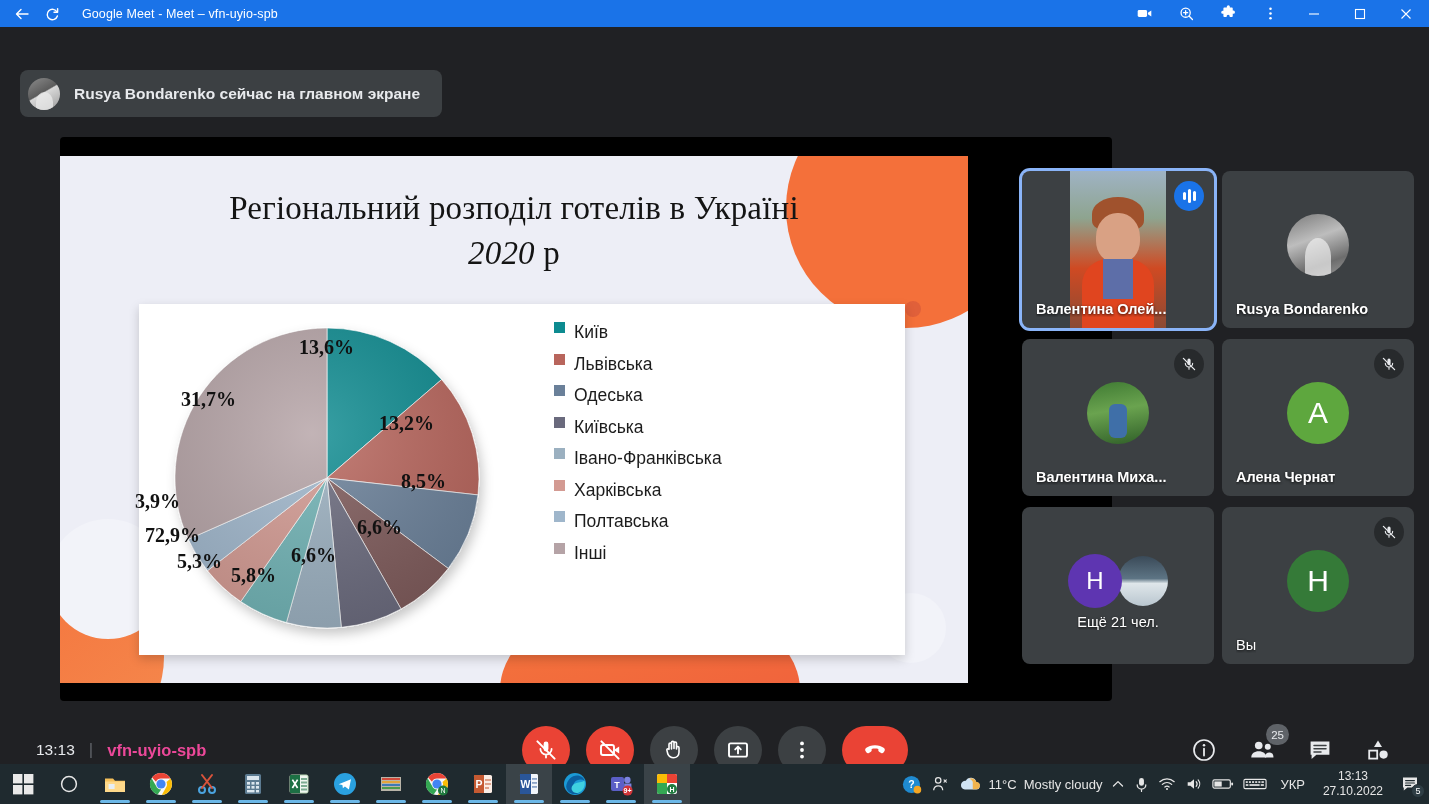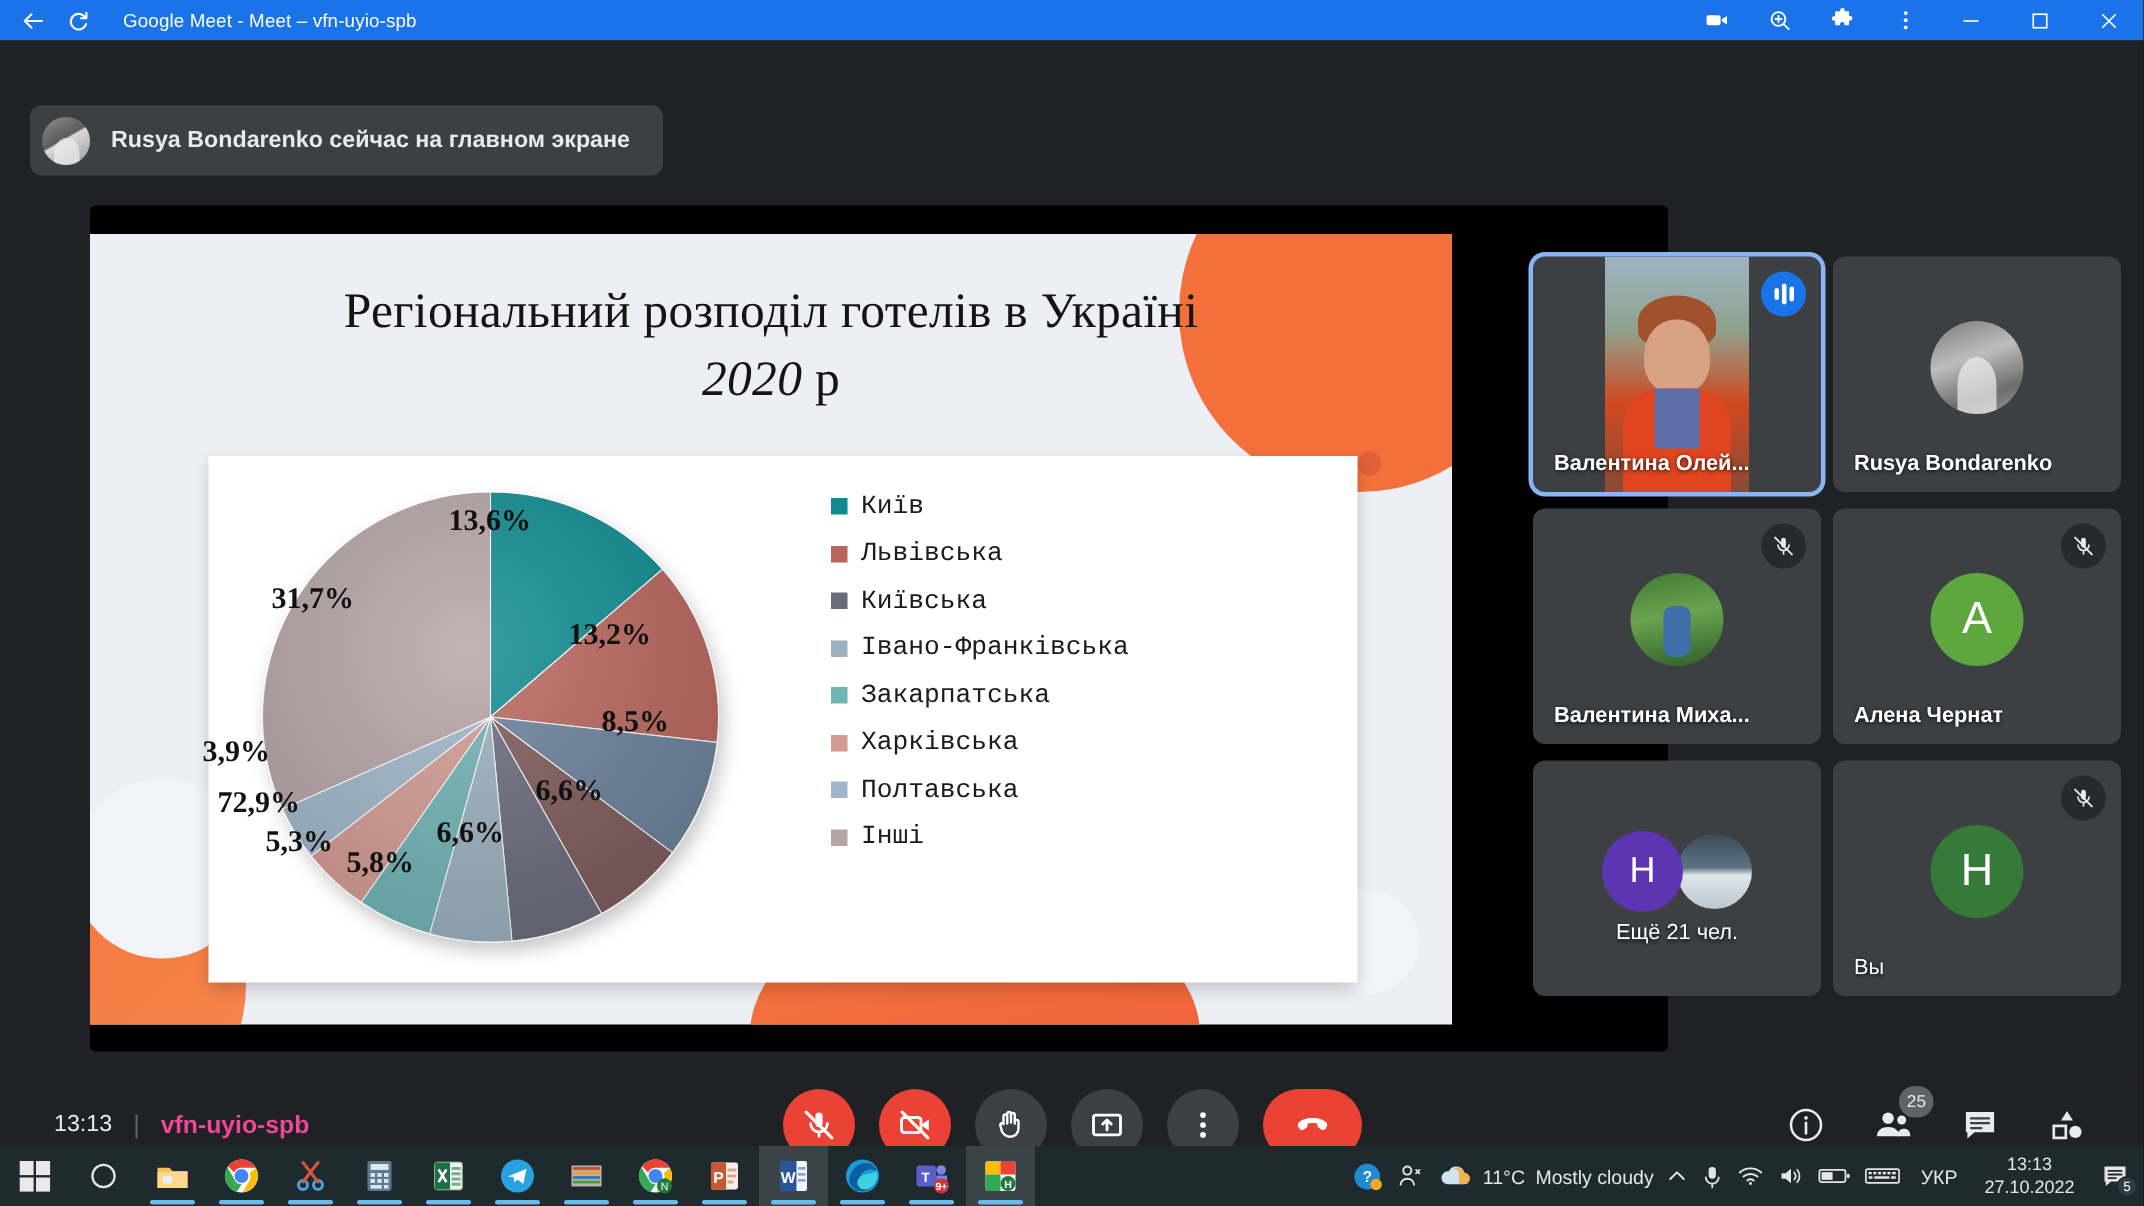--- a/index.html
+++ b/index.html
@@ -73,21 +73,21 @@
     background: #fff; box-shadow: 0 4px 10px rgba(0,0,0,.18);
   }
   .chart-inner { position: relative; width: 100%; height: 100%; }
   .pie-wrap { position: absolute; left: 18px; top: 4px; width: 360px; height: 344px; }
   .pie-svg { position: absolute; left: 0; top: 6px; }
   .pie-label {
     position: absolute; font-family: "Liberation Serif", serif;
     font-weight: bold; color: #111; font-size: 20px; white-space: nowrap;
   }
   .legend { position: absolute; left: 415px; top: 18px; width: 320px; }
-  .legend-row { display: flex; align-items: center; height: 31.5px; font-family: Liberation Mono, monospace; }
+  .legend-row { display: flex; height: 31.5px; }
   .legend-sw { width: 11px; height: 11px; flex: 0 0 auto; }
   .legend-lb { margin-left: 9px; font-size: 17.5px; color: #1c1c1c; white-space: nowrap; }
 
   
   .tiles { position: absolute; left: 1022px; top: 144px; width: 392px; }
   .tile-row { display: flex; gap: 8px; margin-bottom: 11px; }
   .tile {
     position: relative; width: 192px; height: 157px;
     background: #3c4043; border-radius: 8px; overflow: hidden;
   }
@@ -332,30 +332,30 @@
             <div class="legend">
               <div class="legend-row">
                   <span class="legend-sw" style="background: rgb(13, 139, 144);"></span>
                   <span class="legend-lb">Київ</span>
                 </div>
               <div class="legend-row">
                   <span class="legend-sw" style="background: rgb(184, 101, 92);"></span>
                   <span class="legend-lb">Львівська</span>
                 </div>
               <div class="legend-row">
+                  <span class="legend-sw" style="background: rgb(106, 128, 153);"></span>
+                  <span class="legend-lb">Одеська</span>
+                </div>
+              <div class="legend-row">
                   <span class="legend-sw" style="background: rgb(106, 106, 125);"></span>
                   <span class="legend-lb">Київська</span>
                 </div>
               <div class="legend-row">
                   <span class="legend-sw" style="background: rgb(155, 176, 192);"></span>
                   <span class="legend-lb">Івано-Франківська</span>
-                </div>
-              <div class="legend-row">
-                  <span class="legend-sw" style="background: rgb(111, 179, 181);"></span>
-                  <span class="legend-lb">Закарпатська</span>
                 </div>
               <div class="legend-row">
                   <span class="legend-sw" style="background: rgb(211, 154, 146);"></span>
                   <span class="legend-lb">Харківська</span>
                 </div>
               <div class="legend-row">
                   <span class="legend-sw" style="background: rgb(159, 182, 203);"></span>
                   <span class="legend-lb">Полтавська</span>
                 </div>
               <div class="legend-row">

